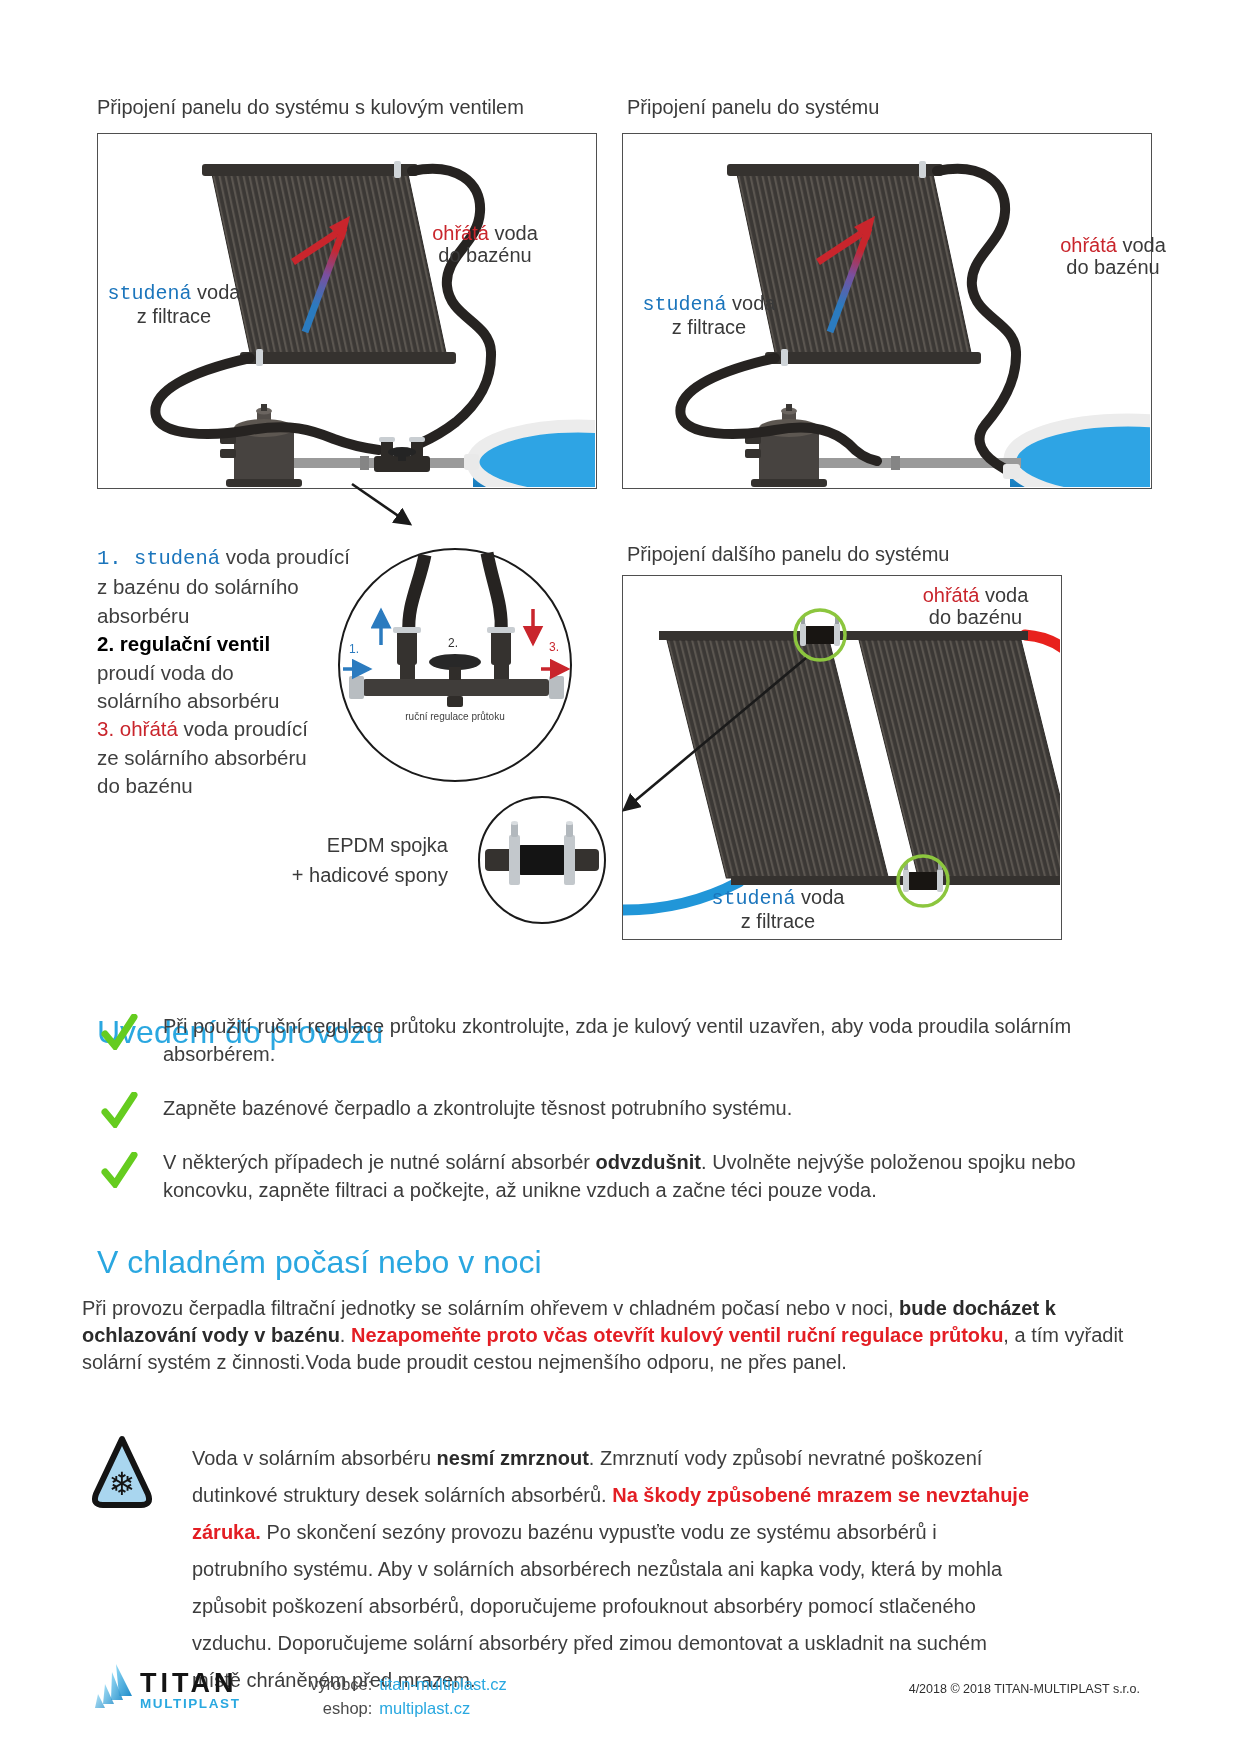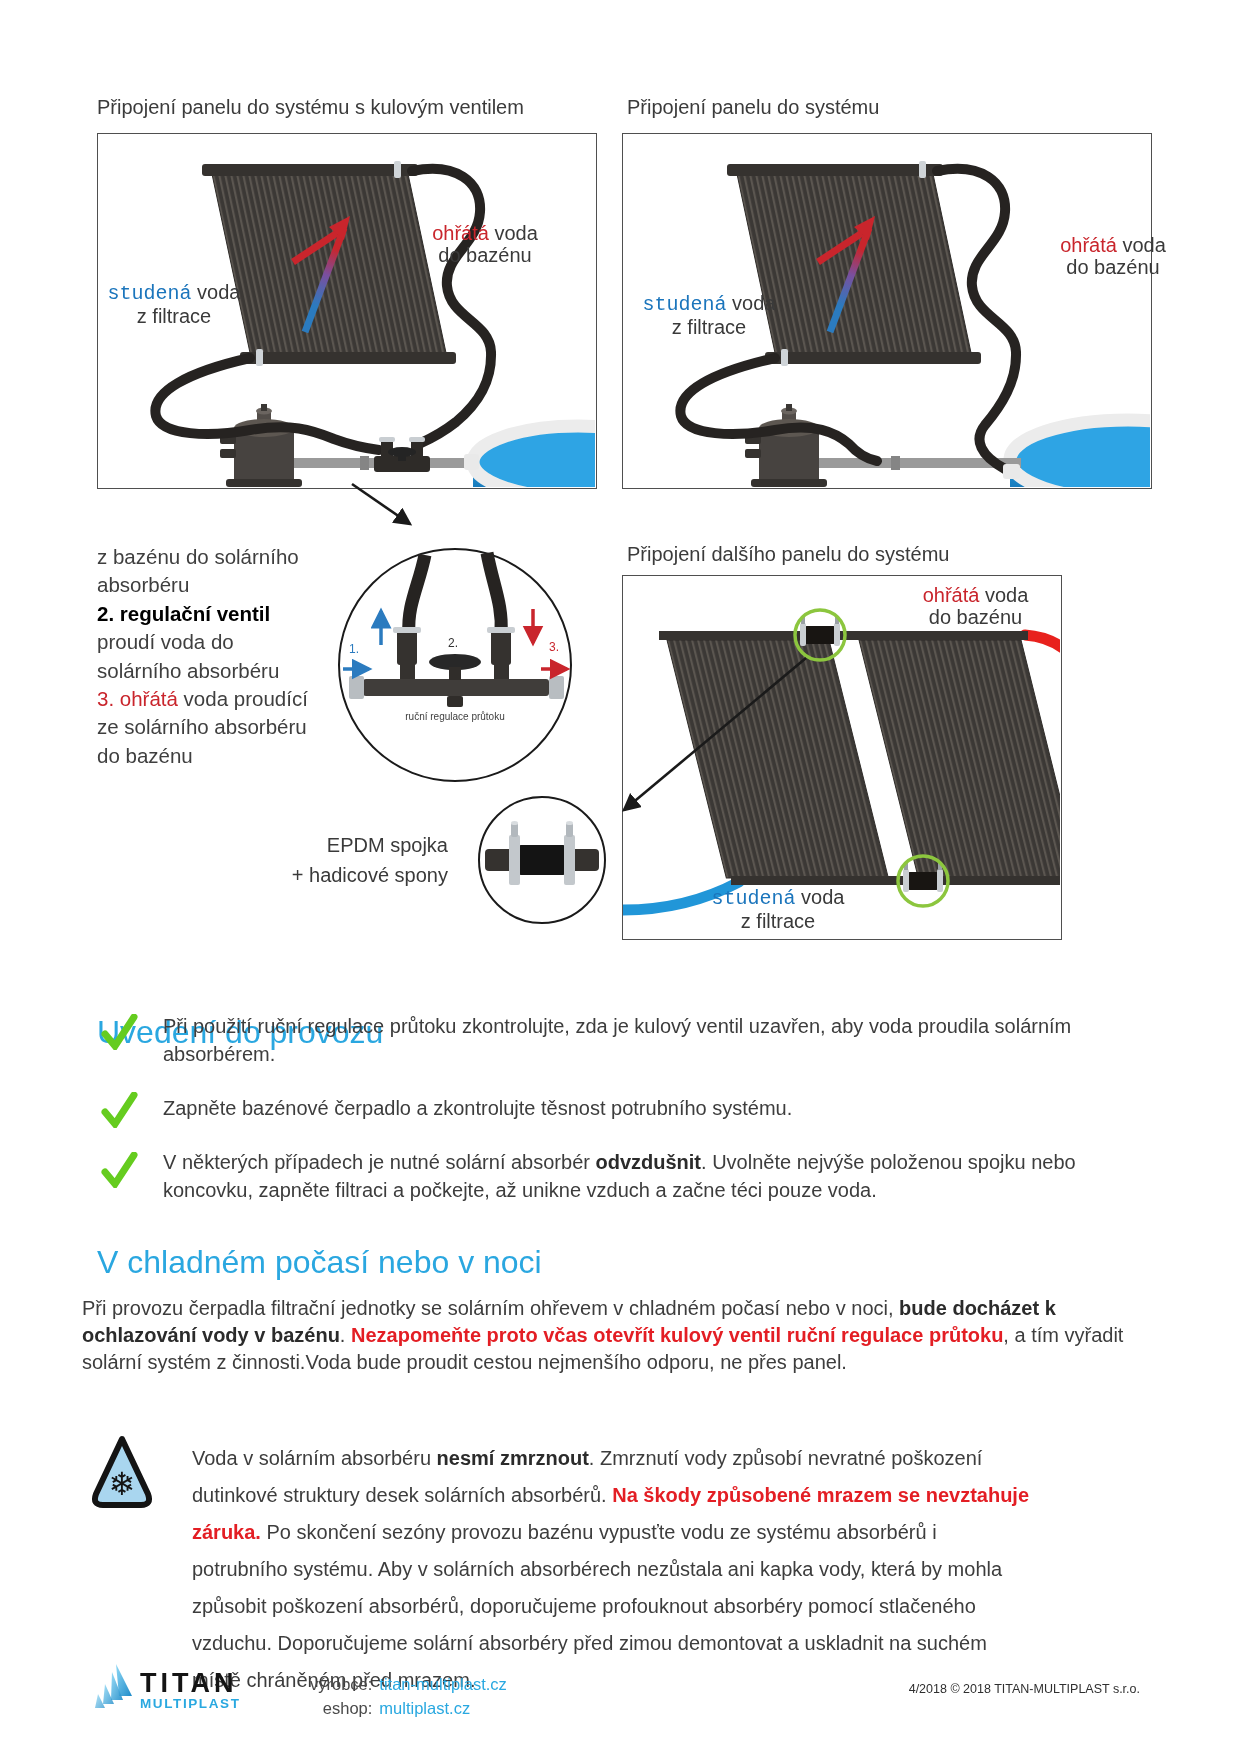--- a/index.html
+++ b/index.html
@@ -172,20 +172,21 @@
       <span class="red">ohřátá</span><span> voda</span><br>
       <span>do bazénu</span>
     </div>
     <div class="abs dlabel" style="left:6px;top:158px;width:160px;">
       <span class="blue">studená</span><span> voda</span><br>
       <span>z filtrace</span>
     </div>
   </div>
 
   <div class="abs legend" style="left:97px;top:543px;width:360px;">
+    <div><span class="blue">1. studená</span><span> voda proudící</span></div>
     <div>z bazénu do solárního</div>
     <div>absorbéru</div>
     <div class="bold">2. regulační ventil</div>
     <div>proudí voda do</div>
     <div>solárního absorbéru</div>
     <div><span class="red">3. ohřátá</span><span> voda proudící</span></div>
     <div>ze solárního absorbéru</div>
     <div>do bazénu</div>
   </div>
 

